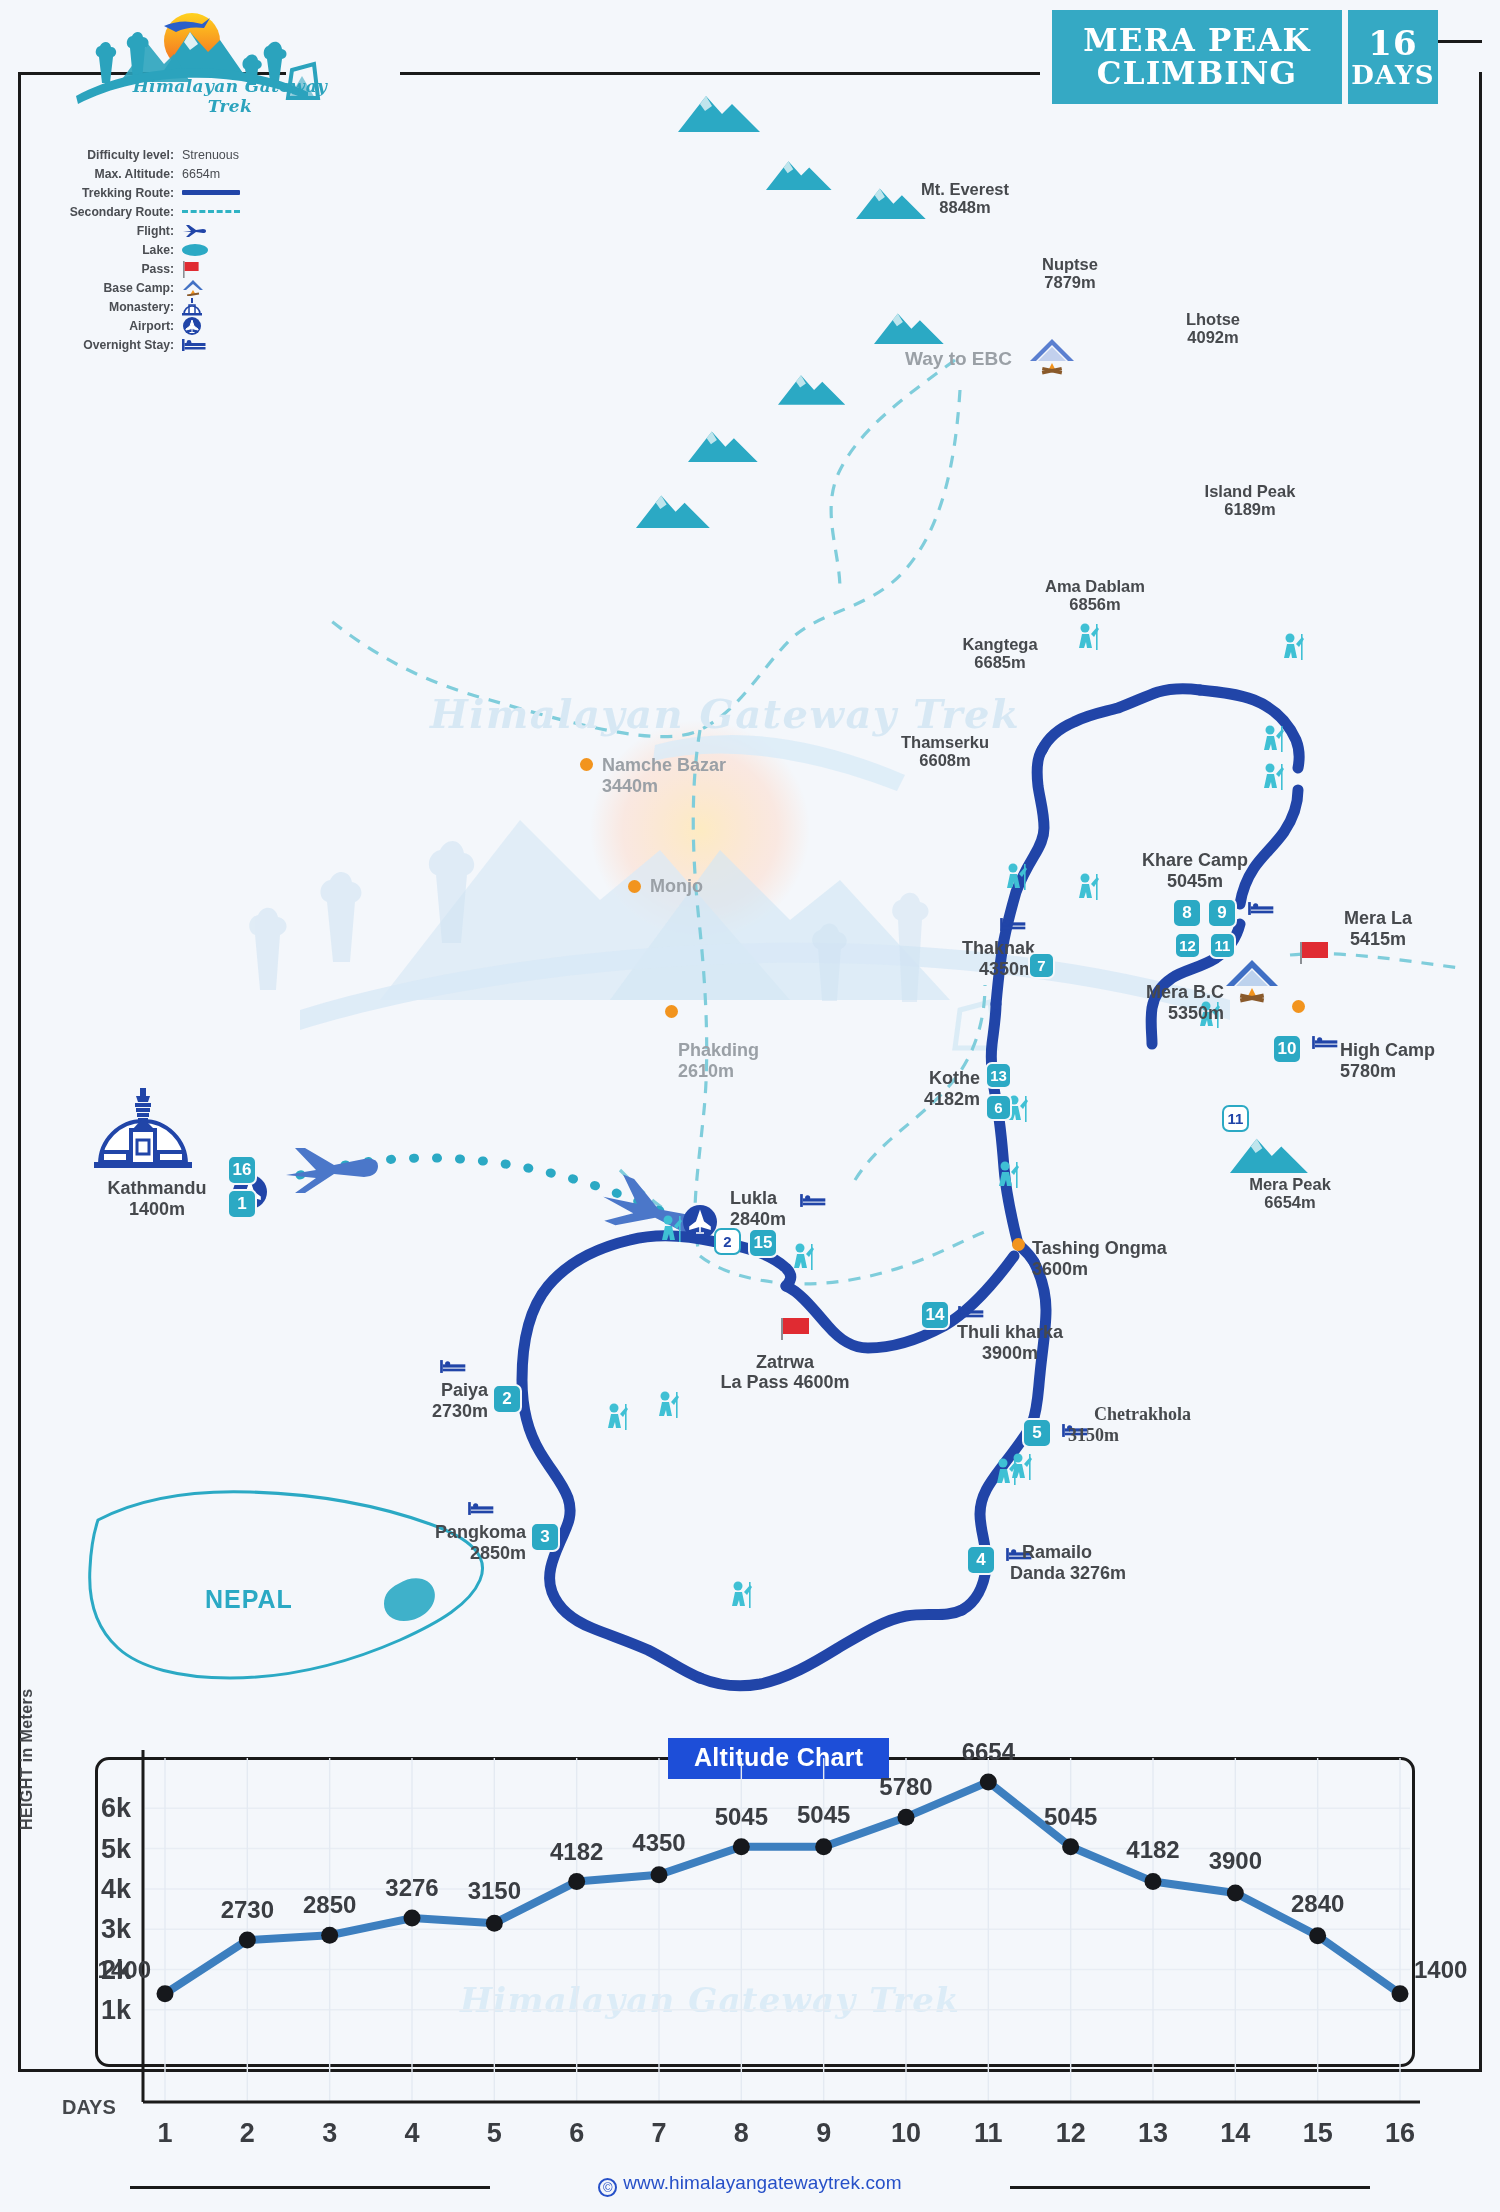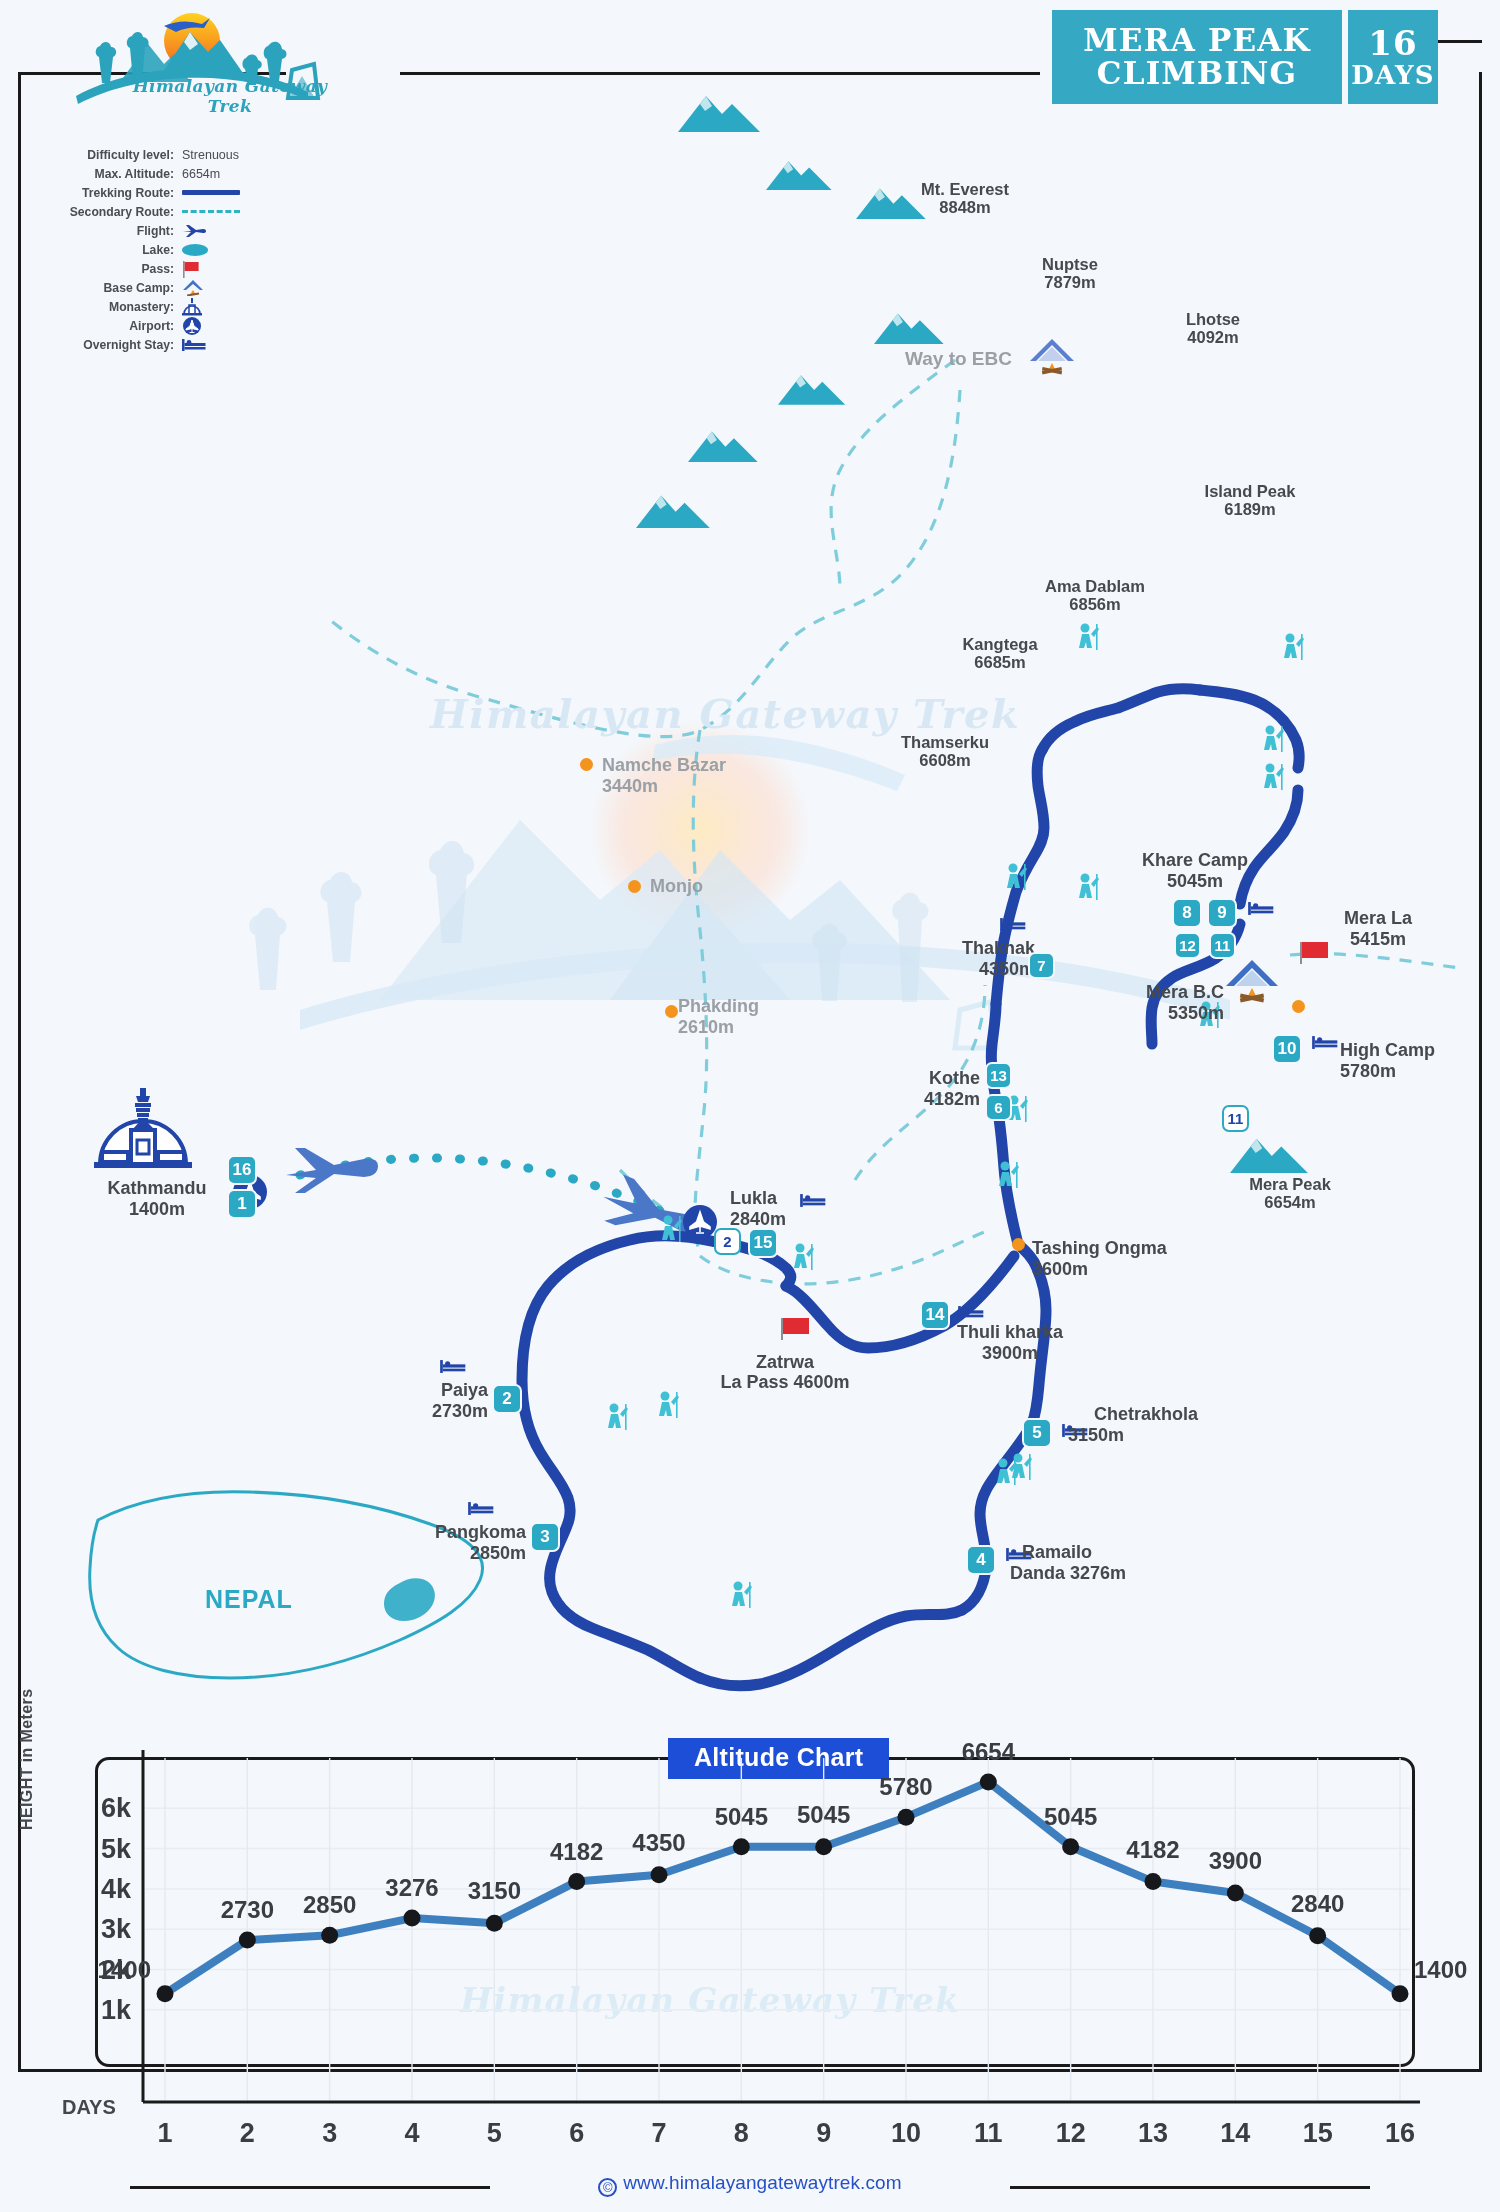--- a/index.html
+++ b/index.html
@@ -547,21 +547,21 @@
   <div class="plc-label soft" style="left:602px;top:755px;text-align:left;">
     <span>Namche Bazar</span><br><span>3440m</span>
   </div>
 
   <div class="dot-o" style="left:628px;top:880px;"></div>
   <div class="plc-label soft" style="left:650px;top:876px;">
     <span>Monjo</span>
   </div>
 
   <div class="dot-o" style="left:665px;top:1005px;"></div>
-  <div class="plc-label soft" style="left:678px;top:996px;">
+  <div class="plc-label soft" style="left:678px;top:1040px;">
     <span>Phakding</span><br><span>2610m</span>
   </div>
 
   <div class="plc-label" style="left:62px;top:1178px;width:190px;text-align:center;">
     <span>Kathmandu</span><br><span>1400m</span>
   </div>
   <div class="badge" style="left:227px;top:1155px;">
       <span>16</span>
     </div>
   <div class="badge" style="left:227px;top:1189px;">
@@ -635,21 +635,21 @@
       <span>5</span>
     </div>
   <div class="bed" style="left:1062px;top:1422px;">
     <svg width="26" height="15" viewBox="0 0 24 14">
         <rect x="0" y="1" width="2.5" height="12" fill="#2145a8"></rect>
         <rect x="2.5" y="5" width="21" height="3" fill="#2145a8"></rect>
         <rect x="2.5" y="9" width="21" height="2.5" fill="#2145a8"></rect>
         <circle cx="7" cy="4.5" r="2.4" fill="#2145a8"></circle>
       </svg>
   </div>
-  <div class="plc-label" style="left:1068px;top:1404px;">
+  <div class="plc-label" style="left:1068px;top:1404px;font-family:Liberation Serif, serif;">
     <span style="margin-left:26px">Chetrakhola</span><br><span>3150m</span>
   </div>
 
   <div class="dot-o" style="left:1012px;top:1238px;"></div>
   <div class="plc-label" style="left:1032px;top:1238px;">
     <span>Tashing Ongma</span><br><span>3600m</span>
   </div>
 
   <div class="badge" style="left:920px;top:1300px;">
       <span>14</span>

